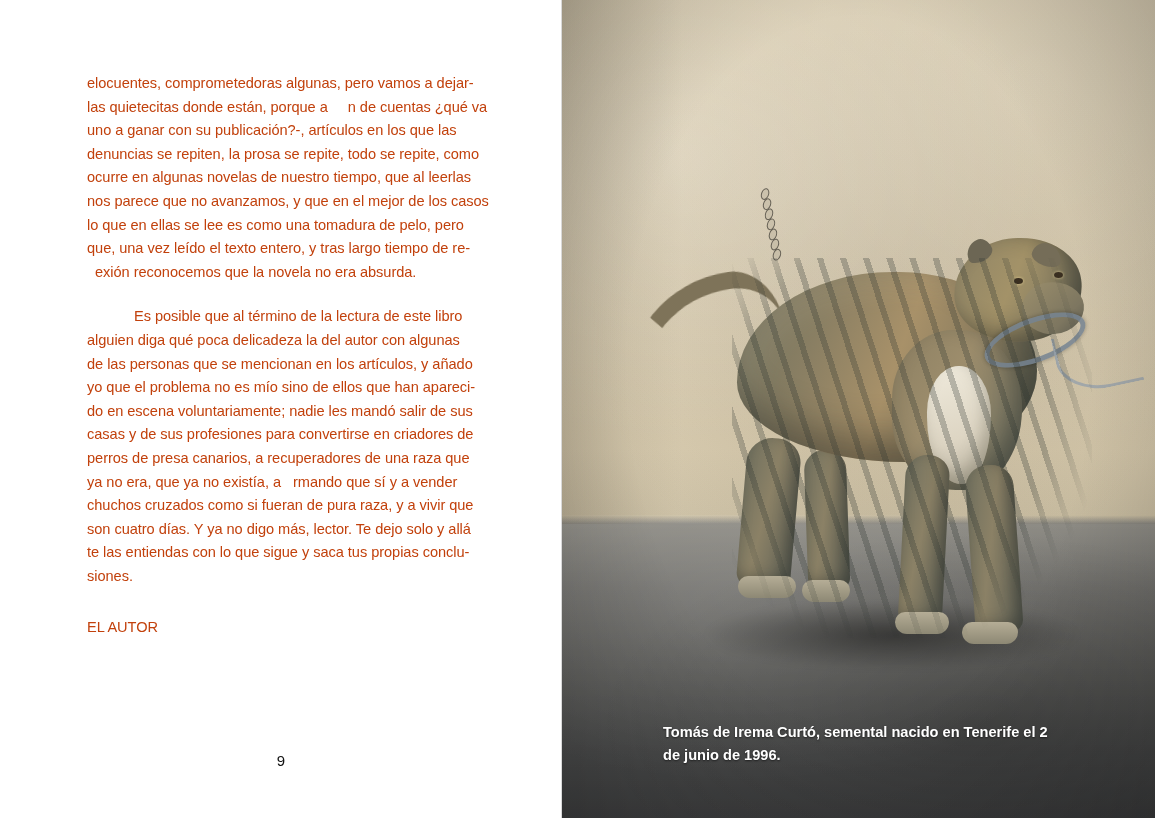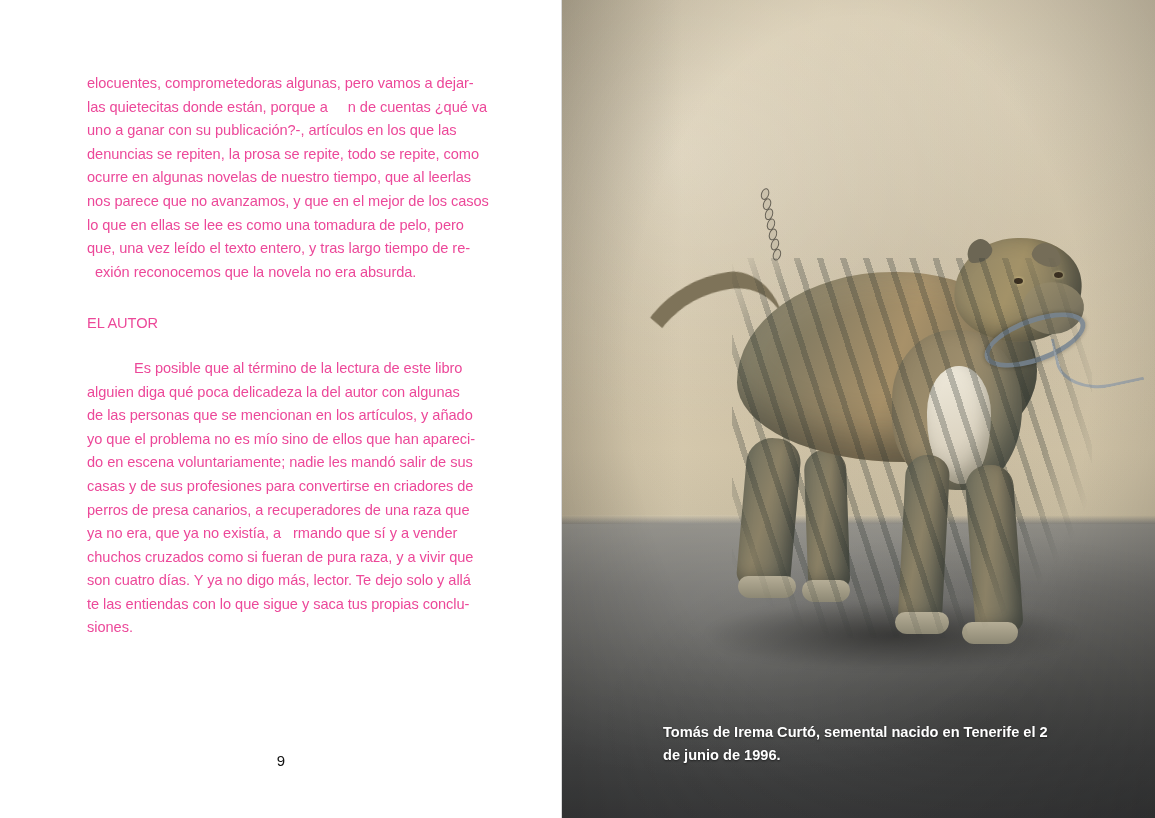--- a/index.html
+++ b/index.html
@@ -36,21 +36,21 @@
     height: 818px;
     background: #d9d9d9;
   }
   .text-column {
     position: absolute;
     left: 87px;
     top: 72px;
     width: 412px;
     font-size: 14.6px;
     line-height: 23.6px;
-    color: #ec4899;
+    color: #c2410c;
     text-align: justify;
     letter-spacing: -0.05px;
   }
   .para {
     margin: 0 0 21px 0;
     white-space: pre-wrap;
   }
   .para.indent {
     text-indent: 47px;
   }
@@ -299,33 +299,33 @@
     <div class="text-column">
       <p class="para">elocuentes, comprometedoras algunas, pero vamos a dejar-
 las quietecitas donde están, porque a     n de cuentas ¿qué va
 uno a ganar con su publicación?-, artículos en los que las
 denuncias se repiten, la prosa se repite, todo se repite, como
 ocurre en algunas novelas de nuestro tiempo, que al leerlas
 nos parece que no avanzamos, y que en el mejor de los casos
 lo que en ellas se lee es como una tomadura de pelo, pero
 que, una vez leído el texto entero, y tras largo tiempo de re-
   exión reconocemos que la novela no era absurda.</p>
-      <p class="para signature">EL AUTOR</p>
       <p class="para indent">Es posible que al término de la lectura de este libro
 alguien diga qué poca delicadeza la del autor con algunas
 de las personas que se mencionan en los artículos, y añado
 yo que el problema no es mío sino de ellos que han apareci-
 do en escena voluntariamente; nadie les mandó salir de sus
 casas y de sus profesiones para convertirse en criadores de
 perros de presa canarios, a recuperadores de una raza que
 ya no era, que ya no existía, a   rmando que sí y a vender
 chuchos cruzados como si fueran de pura raza, y a vivir que
 son cuatro días. Y ya no digo más, lector. Te dejo solo y allá
 te las entiendas con lo que sigue y saca tus propias conclu-
 siones.</p>
+      <p class="para signature">EL AUTOR</p>
     </div>
     <div class="folio">9</div>
     <div class="page-left-rule"></div>
   </div>
 
   <div class="page-right">
     <div class="photo">
       <div class="wall-grain"></div>
       <div class="wall-shadow-left"></div>
       <div class="ground-grain"></div>

